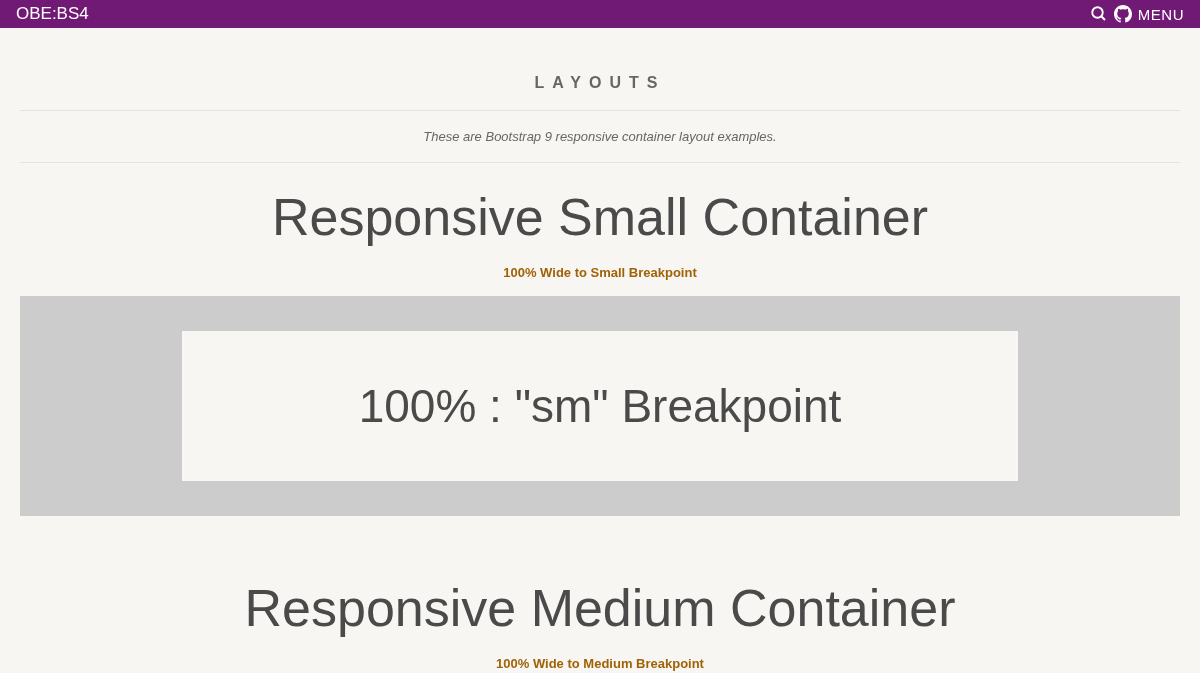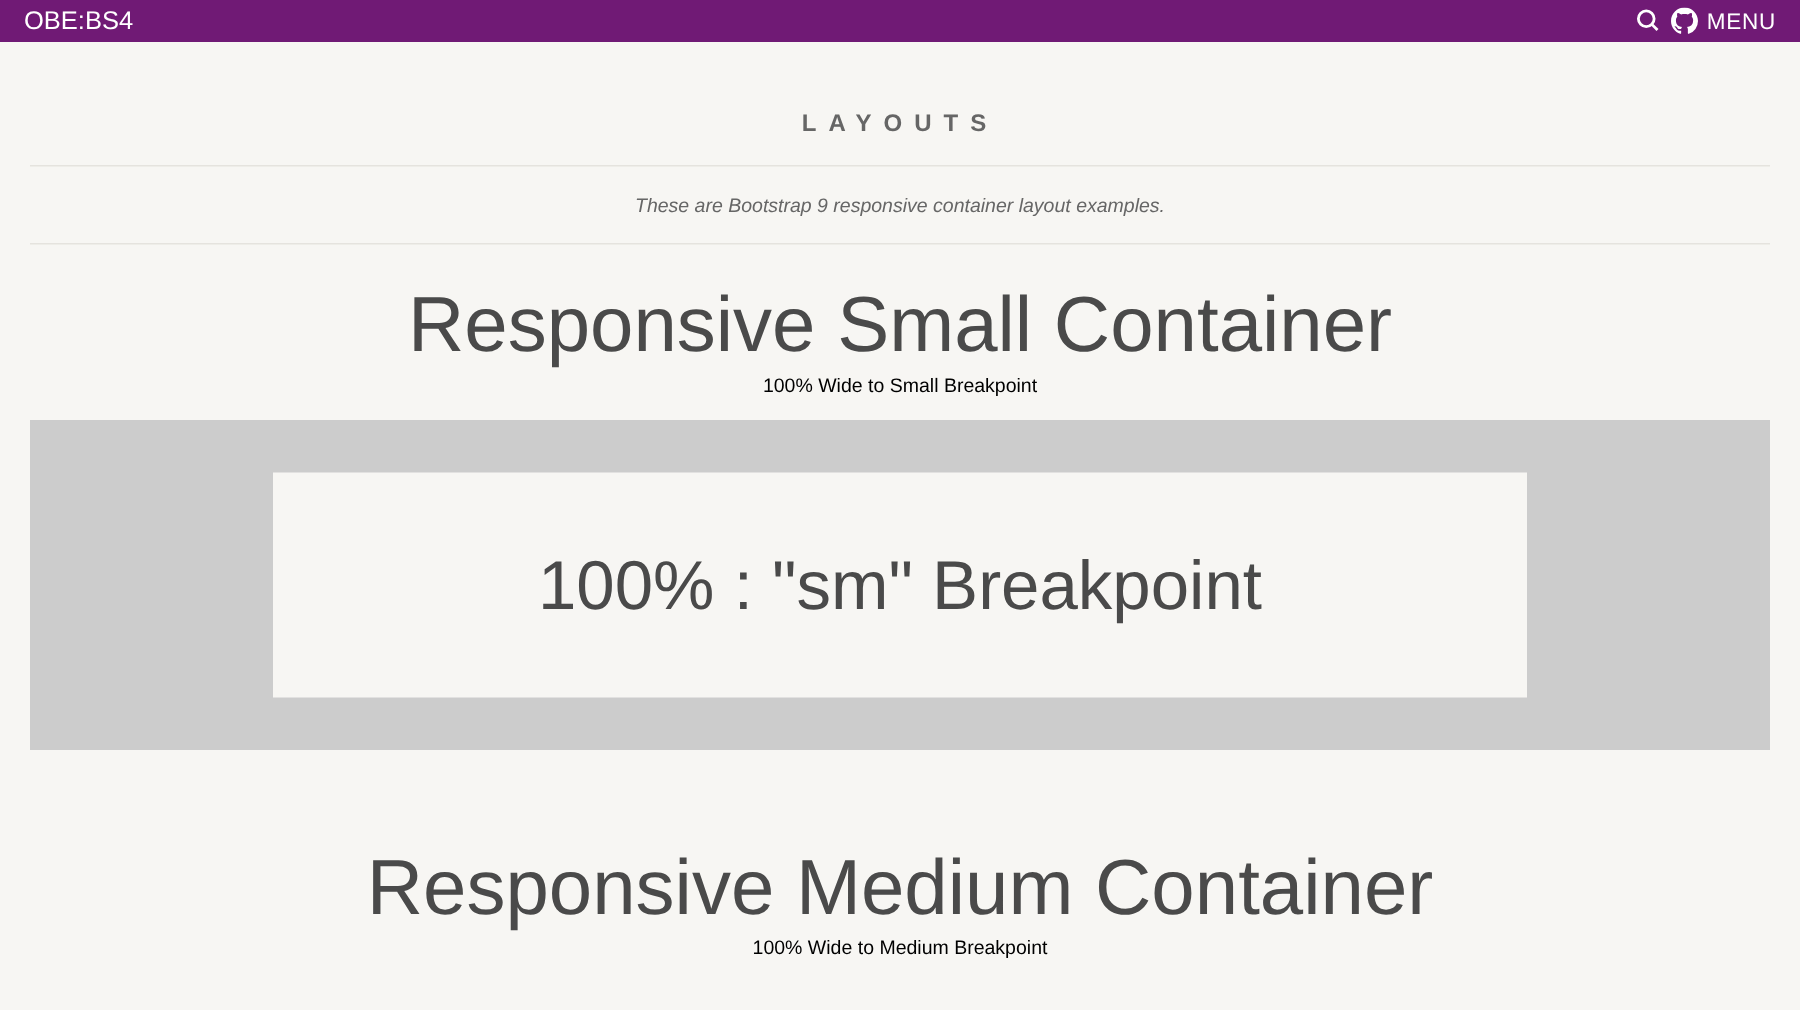--- a/index.html
+++ b/index.html
@@ -70,23 +70,24 @@
       color: #666;
     }
     .section-title {
       font-size: 52px;
       font-weight: 300;
       color: #4a4a4a;
       margin-top: 24px;
     }
     .section-subtitle {
       font-size: 13px;
-      color: #000000;
-      margin-top: 2px;
+      color: #a16207;
+      margin-top: 18px;
       margin-bottom: 16px;
+      font-weight: bold;
     }
     .example-outer {
       background-color: #cccccc;
       margin: 0 10px;
       padding: 35px 0;
     }
     .example-inner {
       background-color: #f7f6f3;
       margin: 0 auto;
       width: 72%;

